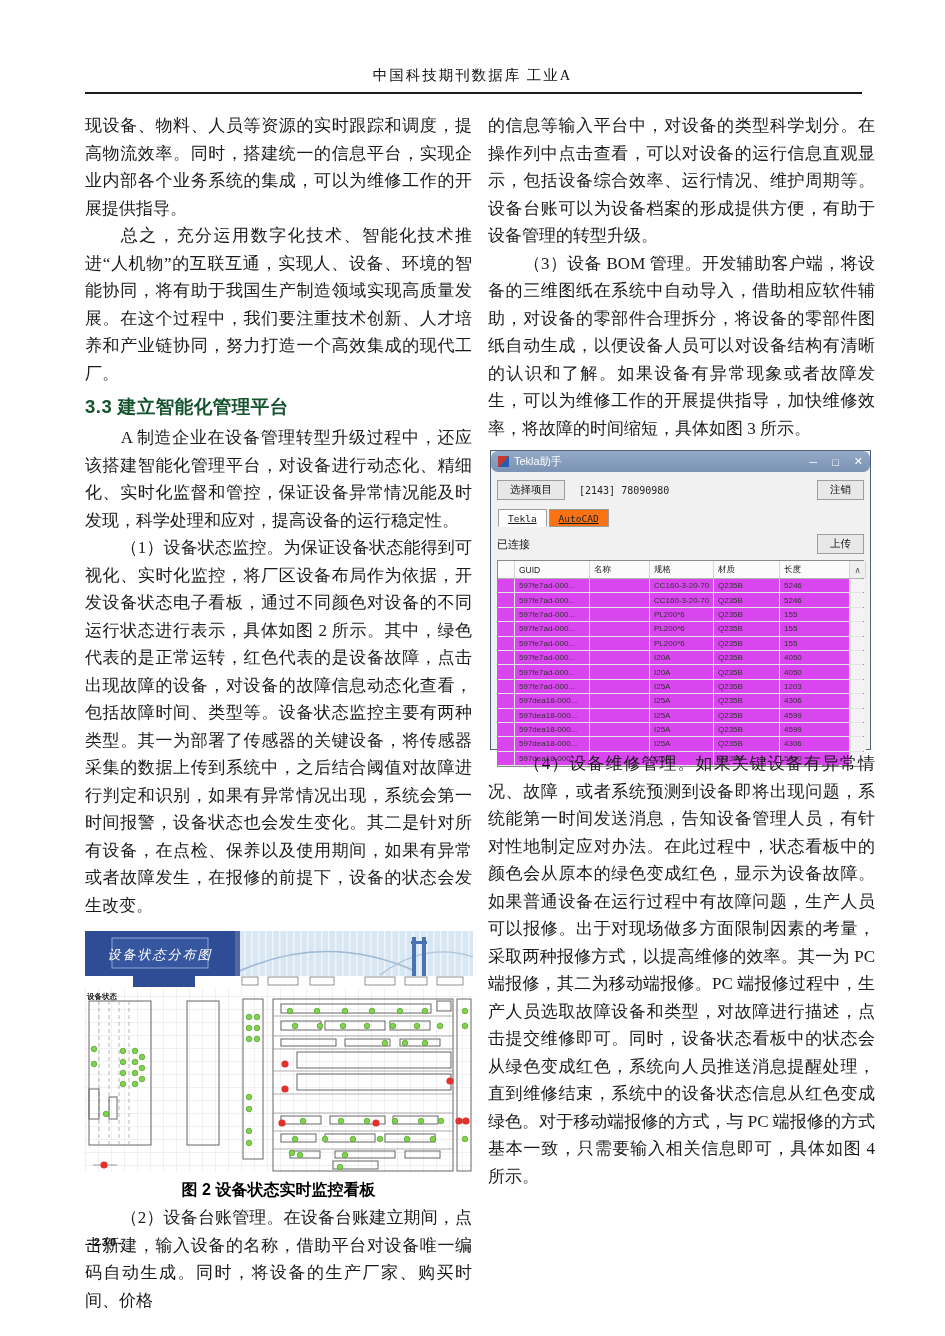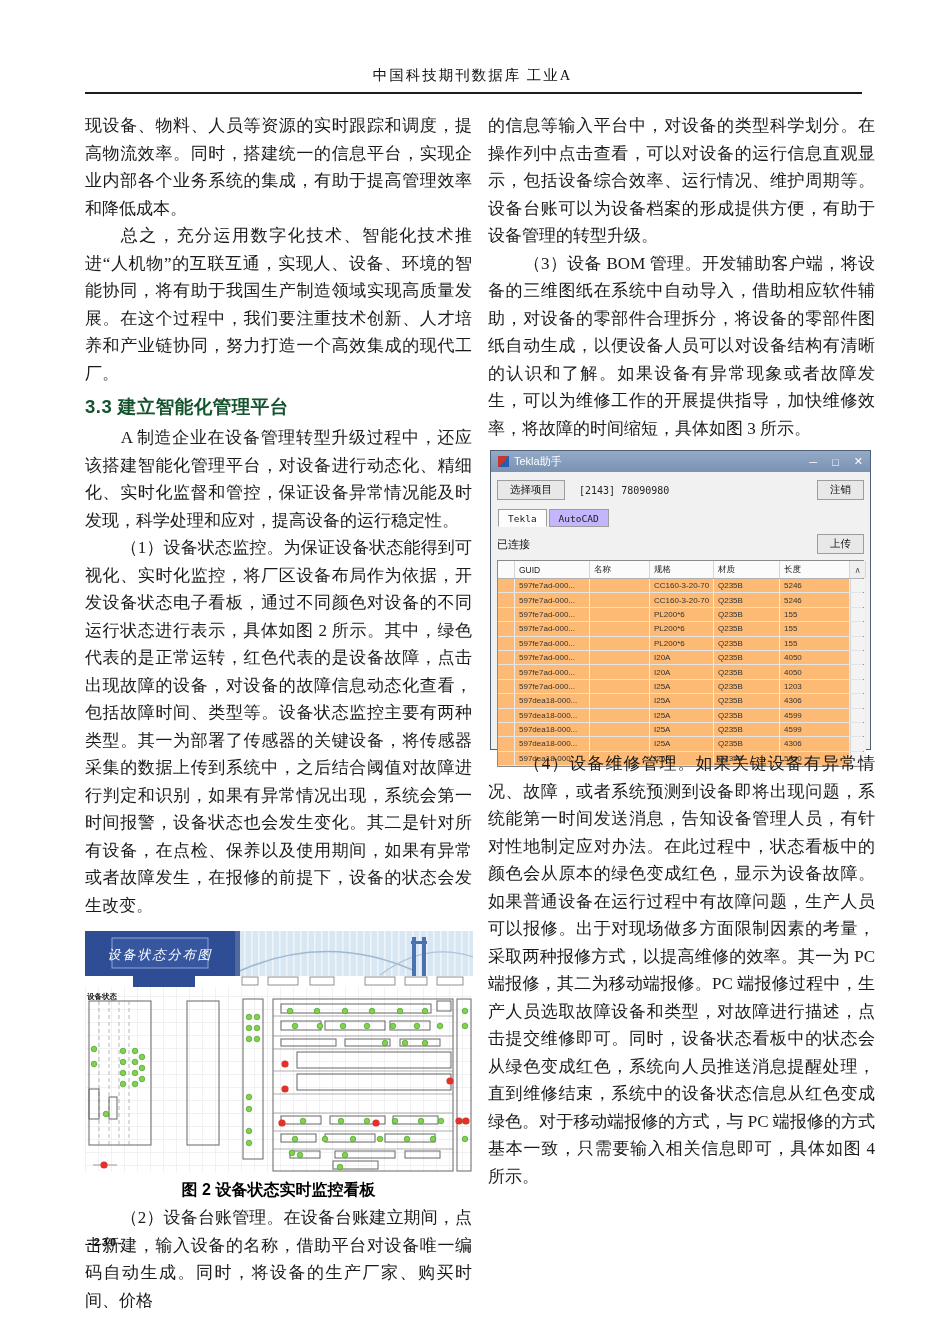--- a/index.html
+++ b/index.html
@@ -18,59 +18,59 @@
   .caption{font-family:"Liberation Sans","DejaVu Sans",sans-serif;font-weight:bold;
         font-size:16px;text-align:center;margin:8px 0 3px 0;color:#000;}
   .pageno{position:absolute;left:88px;top:1236px;font-family:"Liberation Sans",sans-serif;
         font-weight:600;font-size:11px;letter-spacing:2px;color:#111;}
   
   .fig2{margin-top:12px;display:block;}
   
   .win{width:381px;height:300px;border:1px solid #4f6078;background:#f1f1f1;margin:8px 0 0 2px;
        font-family:"Liberation Sans","DejaVu Sans",sans-serif;box-sizing:border-box;}
   .tbar{height:21px;background:linear-gradient(#94aac7,#7a92b3);display:flex;align-items:center;
-       padding:0 7px;color:#fff;font-size:11px;}
+       padding:0 7px;color:#fff;font-size:11px;border-radius:7px;}
   .ticon{width:11px;height:11px;margin-right:5px;flex:none;
        background:linear-gradient(135deg,#c8372d 50%,#2a5db0 50%);}
   .tctrl{margin-left:auto;display:flex;gap:15px;align-items:center;font-size:11px;}
   .tctrl span{cursor:default;}
   .wbody{padding:8px 6px 0 6px;border-radius:23px;}
   .row1,.crow{display:flex;align-items:center;}
   .btn{background:#e8e8e8;border:1px solid #9d9d9d;font-size:10.5px;padding:2px 12px;color:#111;
        font-family:inherit;}
   .pid{font-family:"DejaVu Sans Mono","Liberation Mono",monospace;font-size:10px;margin-left:14px;color:#222;}
   .sp{flex:1;}
-  .tabs{display:flex;margin-top:9px;align-items:flex-end;padding-left:1px;}
-  .tab{font-size:9.5px;padding:3px 9px 2px;border:1px solid #9d9d9d;background:#c4b5fd;color:#222;
+  .tabs{display:flex;margin-top:9px;align-items:flex-end;padding-left:1px;text-decoration:underline;}
+  .tab{font-size:9.5px;padding:3px 9px 2px;border:1px solid #9d9d9d;background:#f97316;color:#222;
        font-family:"DejaVu Sans Mono","Liberation Mono",monospace;margin-right:2px;}
   .tab.active{background:#fdfdfd;border-bottom-color:#fdfdfd;}
   .crow{margin:7px 0 6px;gap:24px;}
   .clabel{font-size:11px;color:#111;}
   .tablewrap{border:1px solid #8a8a8a;background:#fff;}
   .thead,.trow{display:grid;grid-template-columns:17px 75px 60px 64px 66px 70px 16px;}
   .thead{height:17px;background:#fbfbfb;border-bottom:1px solid #b2b2b2;text-align:center;}
   .hcell{font-size:8.5px;color:#222;padding-left:4px;border-right:1px solid #d6d6d6;
        display:flex;align-items:center;overflow:hidden;}
   .hcell.sb{justify-content:center;padding:0;background:#efefef;color:#555;}
-  .trow{height:13.4px;border-bottom:1px solid #e4e4e4;background:#fdba74;}
+  .trow{height:13.4px;border-bottom:1px solid #e4e4e4;background:#d946ef;}
   .tcell{font-size:8px;color:#333;padding-left:4px;border-right:1px solid #ececec;
        display:flex;align-items:center;white-space:nowrap;overflow:hidden;
        font-family:"Liberation Sans",sans-serif;}
   .tcell.sb{background:#f3f3f3;border-left:1px solid #d6d6d6;}
 </style>
 </head>
 <body>
 
 <div class="page">
 
   <div class="header-title">中国科技期刊数据库  工业A</div>
   <div class="header-rule"></div>
 
   <div class="col col-left">
-    <p>现设备、物料、人员等资源的实时跟踪和调度，提高物流效率。同时，搭建统一的信息平台，实现企业内部各个业务系统的集成，有助于提高管理效率和降低成本。</p>
+    <p>现设备、物料、人员等资源的实时跟踪和调度，提高物流效率。同时，搭建统一的信息平台，实现企业内部各个业务系统的集成，可以为维修工作的开展提供指导。</p>
     <p class="indent">总之，充分运用数字化技术、智能化技术推进“人机物”的互联互通，实现人、设备、环境的智能协同，将有助于我国生产制造领域实现高质量发展。在这个过程中，我们要注重技术创新、人才培养和产业链协同，努力打造一个高效集成的现代工厂。</p>
     <div class="sec-heading">3.3 建立智能化管理平台</div>
     <p class="indent">A 制造企业在设备管理转型升级过程中，还应该搭建智能化管理平台，对设备进行动态化、精细化、实时化监督和管控，保证设备异常情况能及时发现，科学处理和应对，提高设备的运行稳定性。</p>
     <p class="indent">（1）设备状态监控。为保证设备状态能得到可视化、实时化监控，将厂区设备布局作为依据，开发设备状态电子看板，通过不同颜色对设备的不同运行状态进行表示，具体如图 2 所示。其中，绿色代表的是正常运转，红色代表的是设备故障，点击出现故障的设备，对设备的故障信息动态化查看，包括故障时间、类型等。设备状态监控主要有两种类型。其一为部署了传感器的关键设备，将传感器采集的数据上传到系统中，之后结合阈值对故障进行判定和识别，如果有异常情况出现，系统会第一时间报警，设备状态也会发生变化。其二是针对所有设备，在点检、保养以及使用期间，如果有异常或者故障发生，在报修的前提下，设备的状态会发生改变。</p>
 
     <svg class="fig2" width="388" height="241" viewBox="0 0 388 241">
       <defs>
         <pattern id="grid" width="13" height="13" patternUnits="userSpaceOnUse">
           <path d="M13 0H0V13" fill="none" stroke="#e4e4e4" stroke-width="1"></path>
         </pattern>

